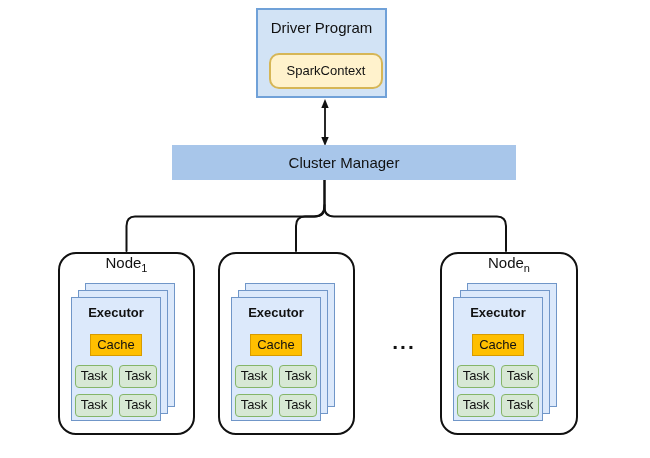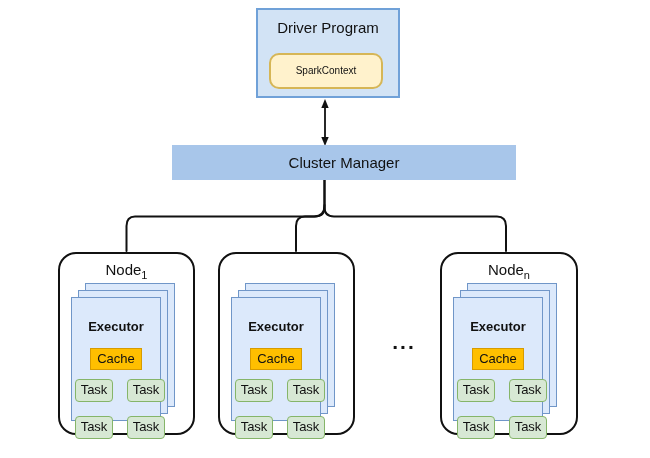--- a/index.html
+++ b/index.html
@@ -5,67 +5,67 @@
   html,body{margin:0;padding:0;background:#ffffff;}
   #stage{
     position:relative;width:650px;height:458px;background:#ffffff;overflow:hidden;
     font-family:"Liberation Sans", sans-serif;color:#111;
   }
   #stage *{box-sizing:border-box;}
   svg.overlay{position:absolute;left:0;top:0;pointer-events:none;}
 
   
   .driver{
-    position:absolute;left:256px;top:8px;width:144px;height:90px;
+    position:absolute;left:256px;top:8px;width:131px;height:90px;
     background:var(--driver_fill,#d2e3f5);
     border:2px solid var(--driver_border,#70a1d8);
     text-align:center;
   }
   .driver-title{font-size:15px;line-height:18px;margin-top:9px;}
   .spark-context{
     position:absolute;left:11px;top:43px;width:114px;height:36px;
     background:var(--spark_fill,#fff2cc);
     border:2px solid var(--spark_border,#d6b656);
-    border-radius:10px;font-size:10px;line-height:32px;text-align:center;
+    border-radius:10px;font-size:13px;line-height:32px;text-align:center;
   }
 
   
   .cluster{
     position:absolute;left:172px;top:145px;width:344px;height:35px;
     background:var(--cluster_fill,#a8c6ea);
     font-size:15px;line-height:35px;text-align:center;
   }
 
   
   .node{
     position:absolute;top:252px;width:137px;height:183px;
     background:#fff;border:2.5px solid #111;border-radius:18px;
   }
-  .node-title{font-size:15px;text-align:center;padding-top:7px;height:28px;}
+  .node-title{font-size:15px;text-align:center;height:28px;}
   .node-title sub{font-size:11px;line-height:0;}
 
   .card{
     position:absolute;width:90px;height:124px;
     background:var(--executor_fill,#dce9fb);
     border:1.5px solid var(--executor_border,#7096c8);
   }
   .card.back2{left:25px;top:29px;}
   .card.back1{left:18px;top:36px;}
-  .card.front{left:11px;top:43px;padding-top:21px;}
+  .card.front{left:11px;top:43px;padding-top:7px;}
 
   .exec-title{font-size:13px;font-weight:bold;text-align:center;line-height:16px;}
   .cache{
     width:52px;height:22px;margin:13px auto 0 auto;
     background:var(--cache_fill,#ffbf00);
     border:1px solid var(--cache_border,#d79b00);
     font-size:13px;line-height:20px;text-align:center;
   }
   .task-grid{
     width:82px;margin:9px auto 0 auto;
-    display:grid;grid-template-columns:38px 38px;grid-auto-rows:23px;gap:14px;
+    display:grid;grid-template-columns:38px 38px;grid-auto-rows:23px;gap:6px;
   }
   .task{
     background:var(--task_fill,#d7e8d4);
     border:1.5px solid var(--task_border,#85b569);
     border-radius:4px;font-size:13px;line-height:20px;text-align:center;
   }
 
   .ellipsis{
     position:absolute;left:386px;top:330px;width:36px;
     font-size:21px;font-weight:bold;letter-spacing:2px;text-align:center;

